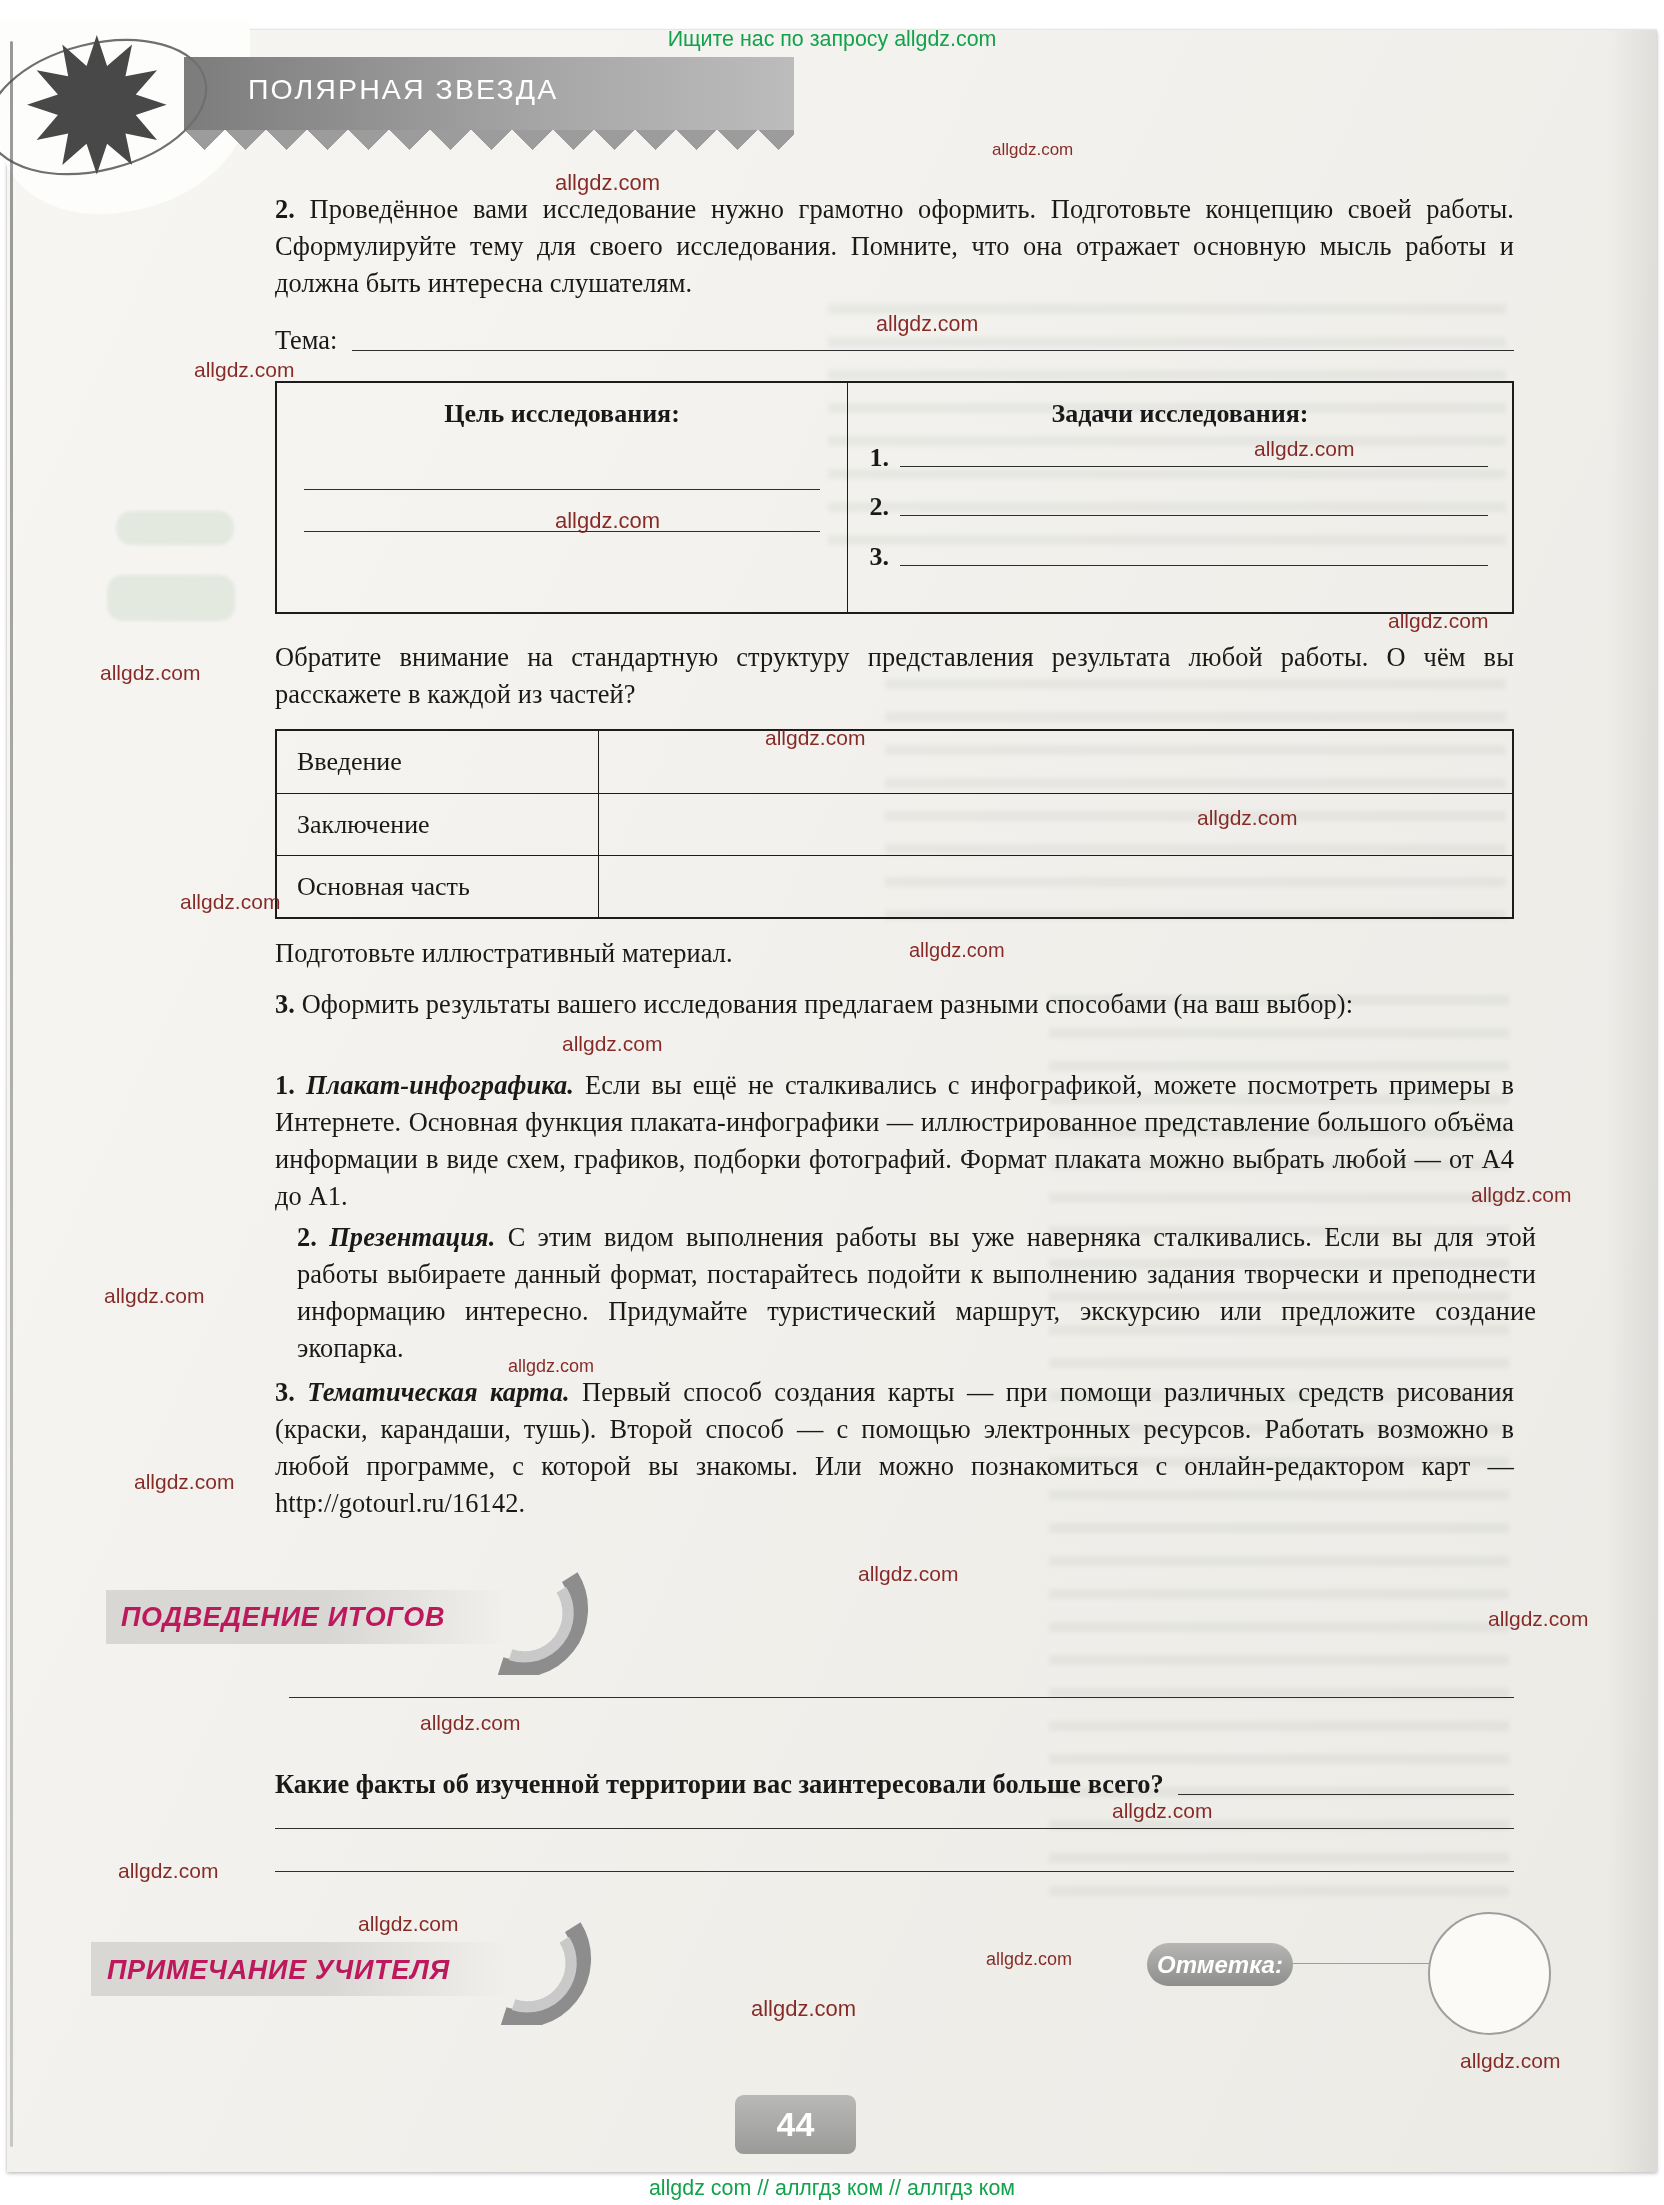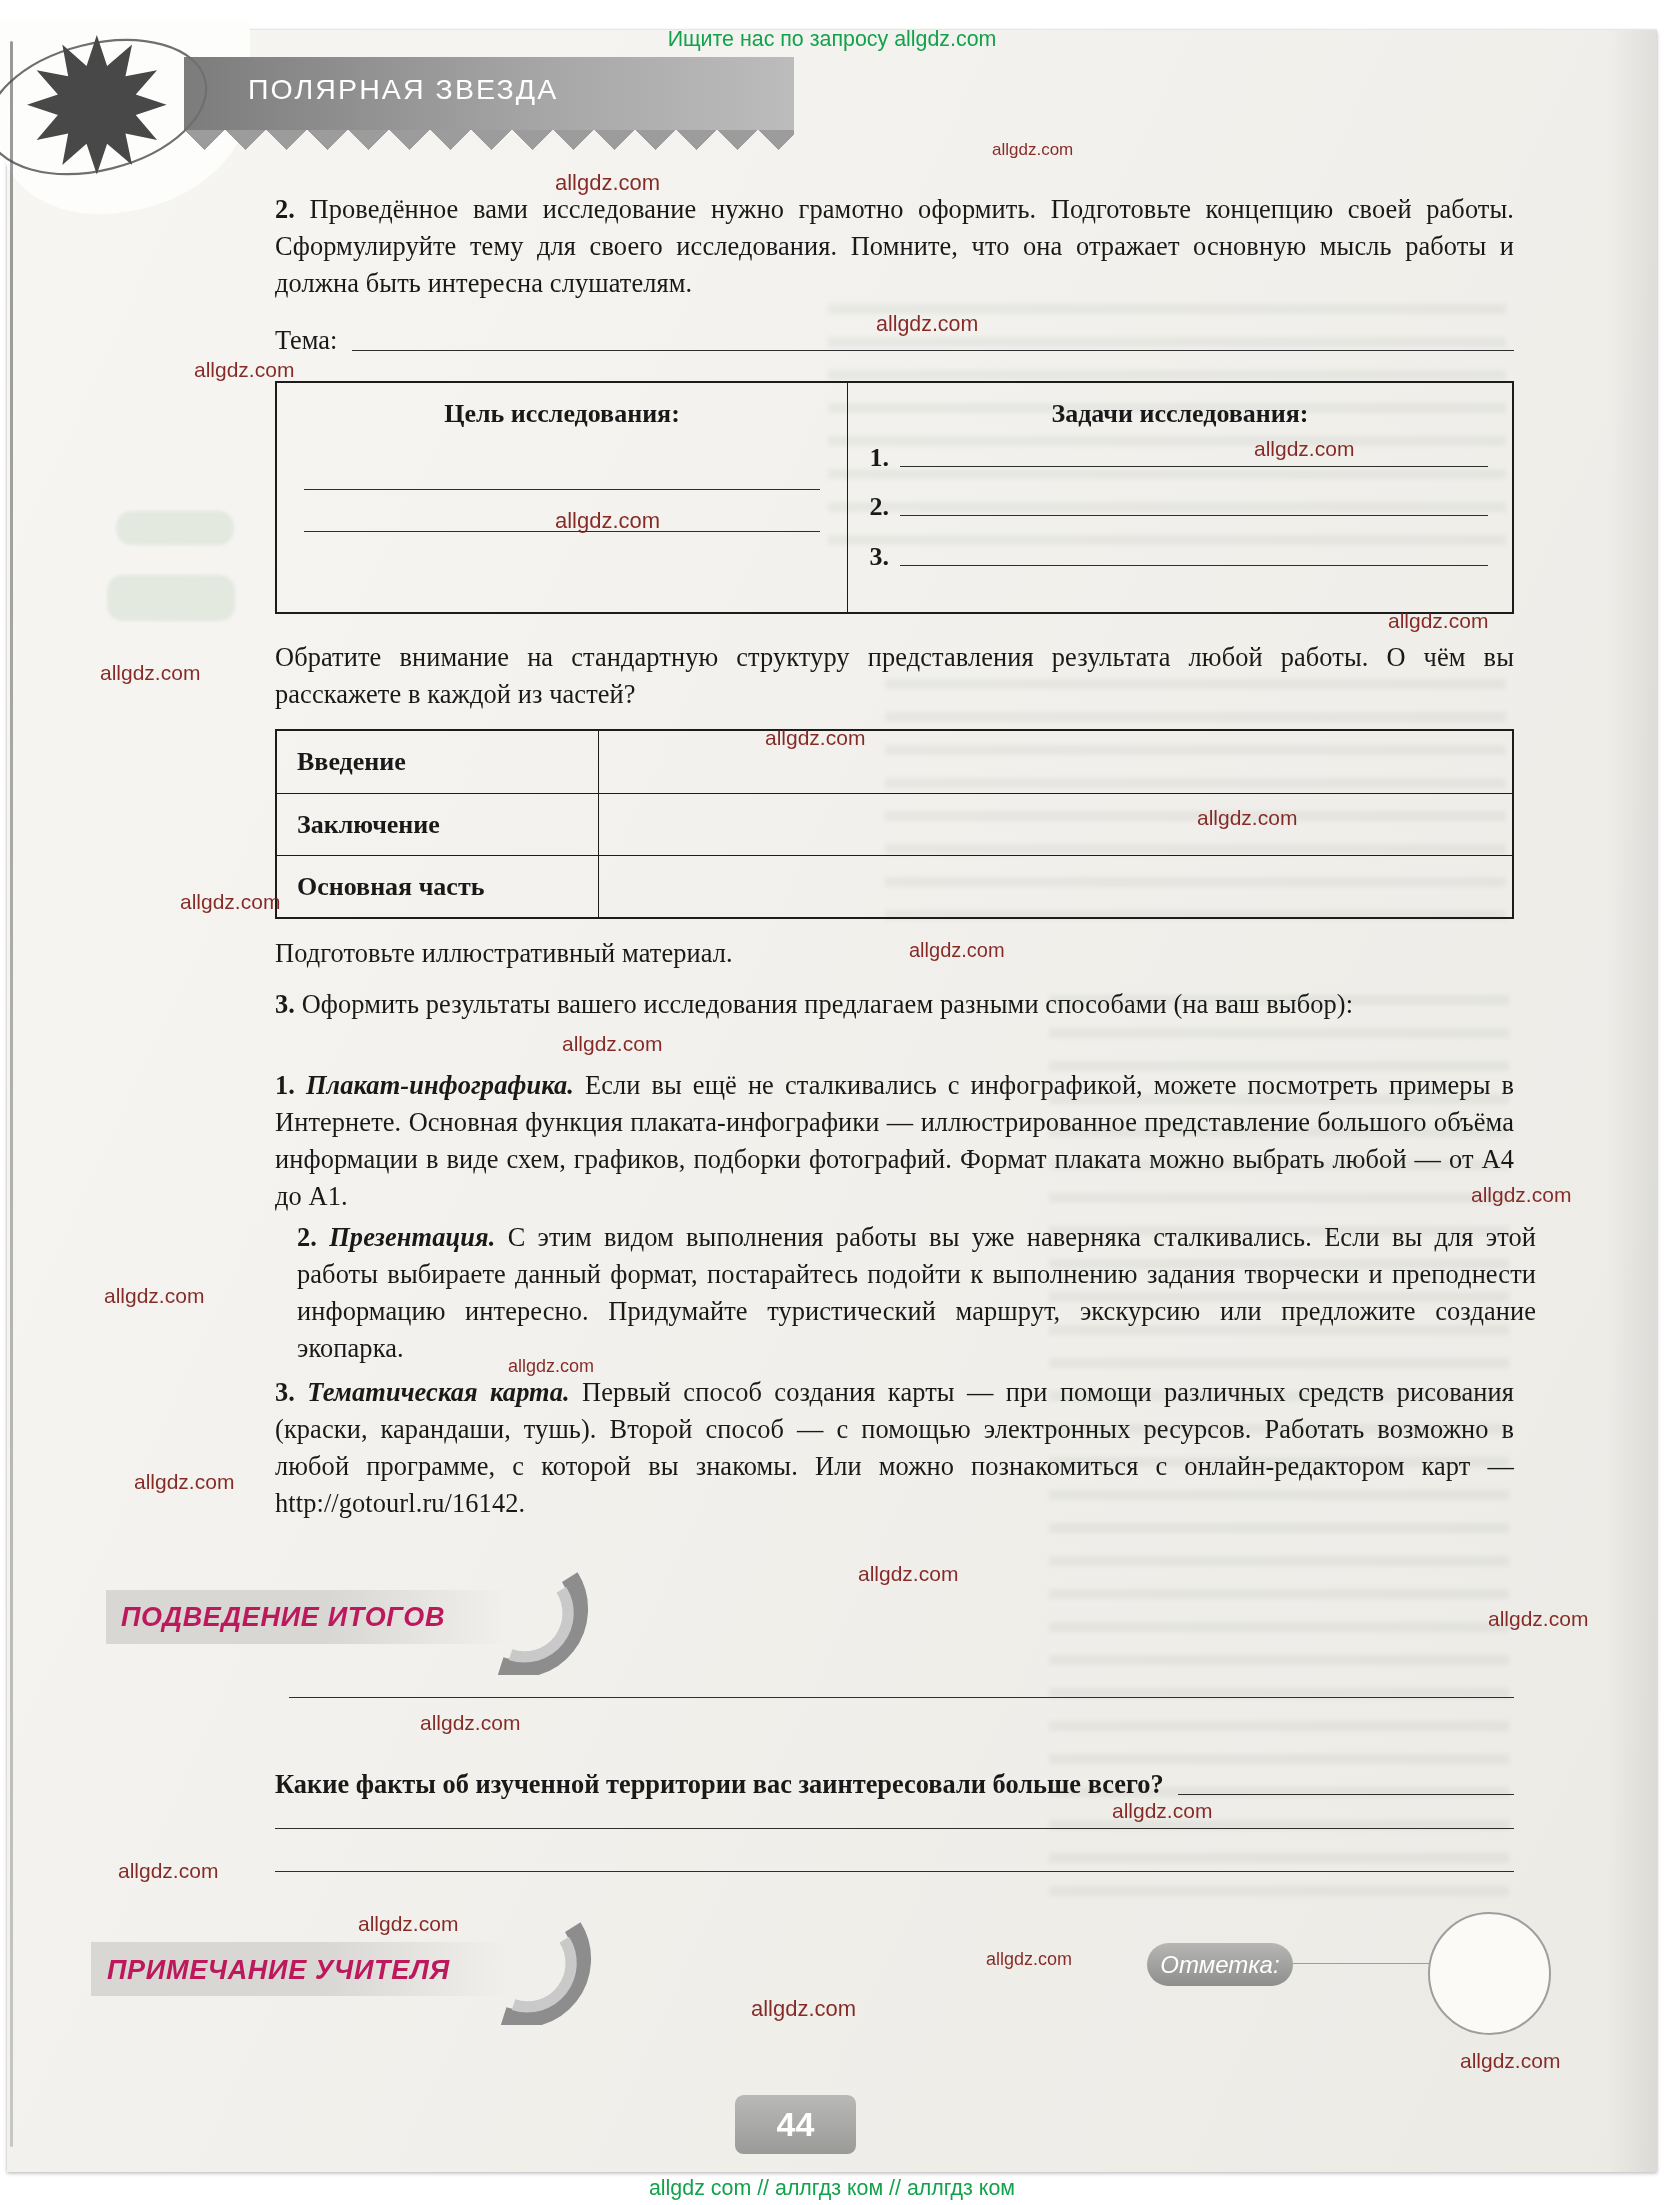--- a/index.html
+++ b/index.html
@@ -99,21 +99,21 @@
   
   .struct-table {
     position:absolute; left:275px; top:729px; width:1239px; height:190px;
     border:2.1px solid #1c1c1c; display:grid; grid-template-rows:repeat(3,1fr); z-index:4;
   }
   .struct-row { display:flex; border-top:1.8px solid #1c1c1c; }
   .struct-row:first-child { border-top:none; }
   .struct-label {
     width:322px; border-right:1.8px solid #1c1c1c;
     display:flex; align-items:center; padding-left:20px;
-    font-weight:bold; font-size:26px;
+    font-weight:normal; font-size:26px;
   }
   .struct-rest { flex:1; }
 
   
   .hband {
     position:absolute; height:54px; z-index:3;
     background:linear-gradient(90deg,#d8d7d4 0%,#d8d7d4 55%,rgba(216,215,212,0) 100%);
   }
   .hlabel {
     position:absolute; z-index:4; font-family:"Liberation Sans", sans-serif;
@@ -125,21 +125,21 @@
     position:absolute; left:275px; width:1239px; height:39px;
     display:flex; align-items:flex-end; z-index:4;
     font-size:26.4px; font-weight:bold;
   }
 
   
   .mark-badge {
     position:absolute; left:1147px; top:1943px; width:146px; height:43px;
     border-radius:23px; background:linear-gradient(180deg,#b6b6b4,#8e8e8c);
     display:flex; align-items:center; justify-content:center; z-index:4;
-    font-family:"Liberation Sans", sans-serif; font-style:italic; font-weight:normal;
+    font-family:"Liberation Sans", sans-serif; font-style:italic; font-weight:bold;
     font-size:24px; color:#ffffff;
   }
   .mark-line { position:absolute; left:1291px; top:1963px; width:140px; border-top:1.8px solid #9c9c9c; z-index:3; }
   .mark-circle {
     position:absolute; left:1428px; top:1912px; width:123px; height:123px;
     border-radius:50%; border:2.1px solid #9e9e9e; background:#fbfaf7; z-index:4;
   }
   .page-tab {
     position:absolute; left:735px; top:2095px; width:121px; height:59px;
     border-radius:8.6px; background:linear-gradient(180deg,#b9b9b7,#9a9a98);

